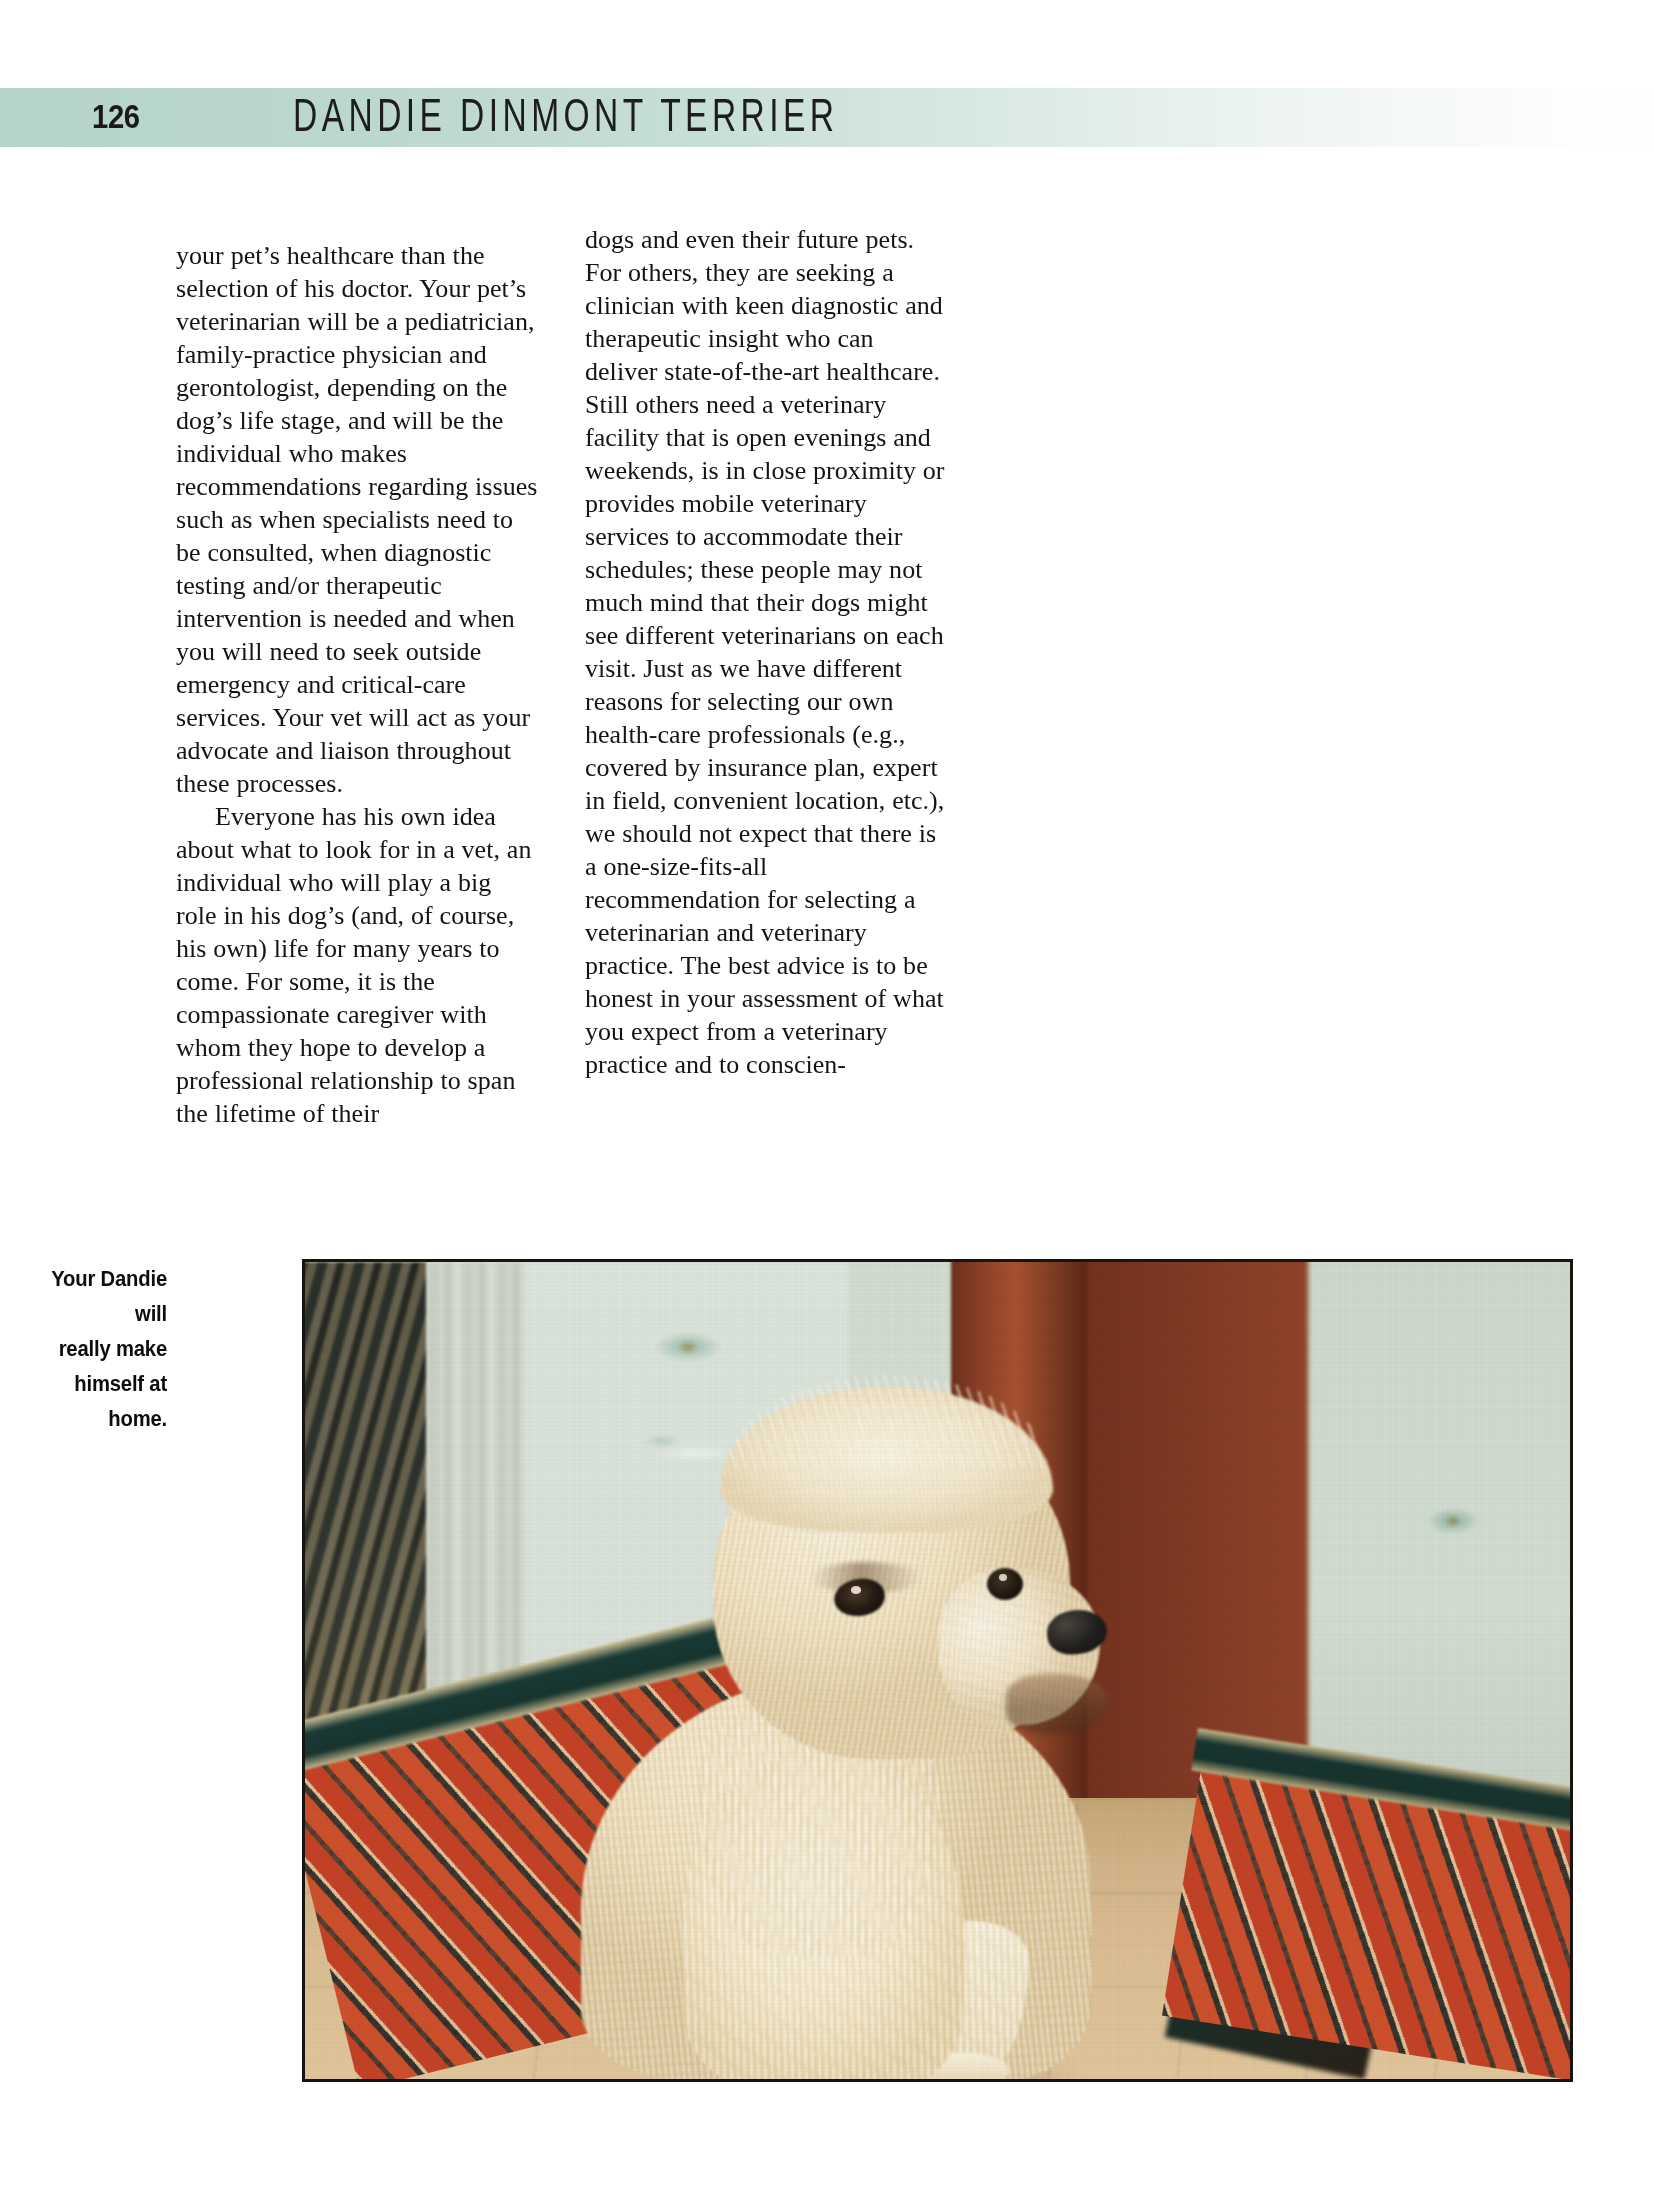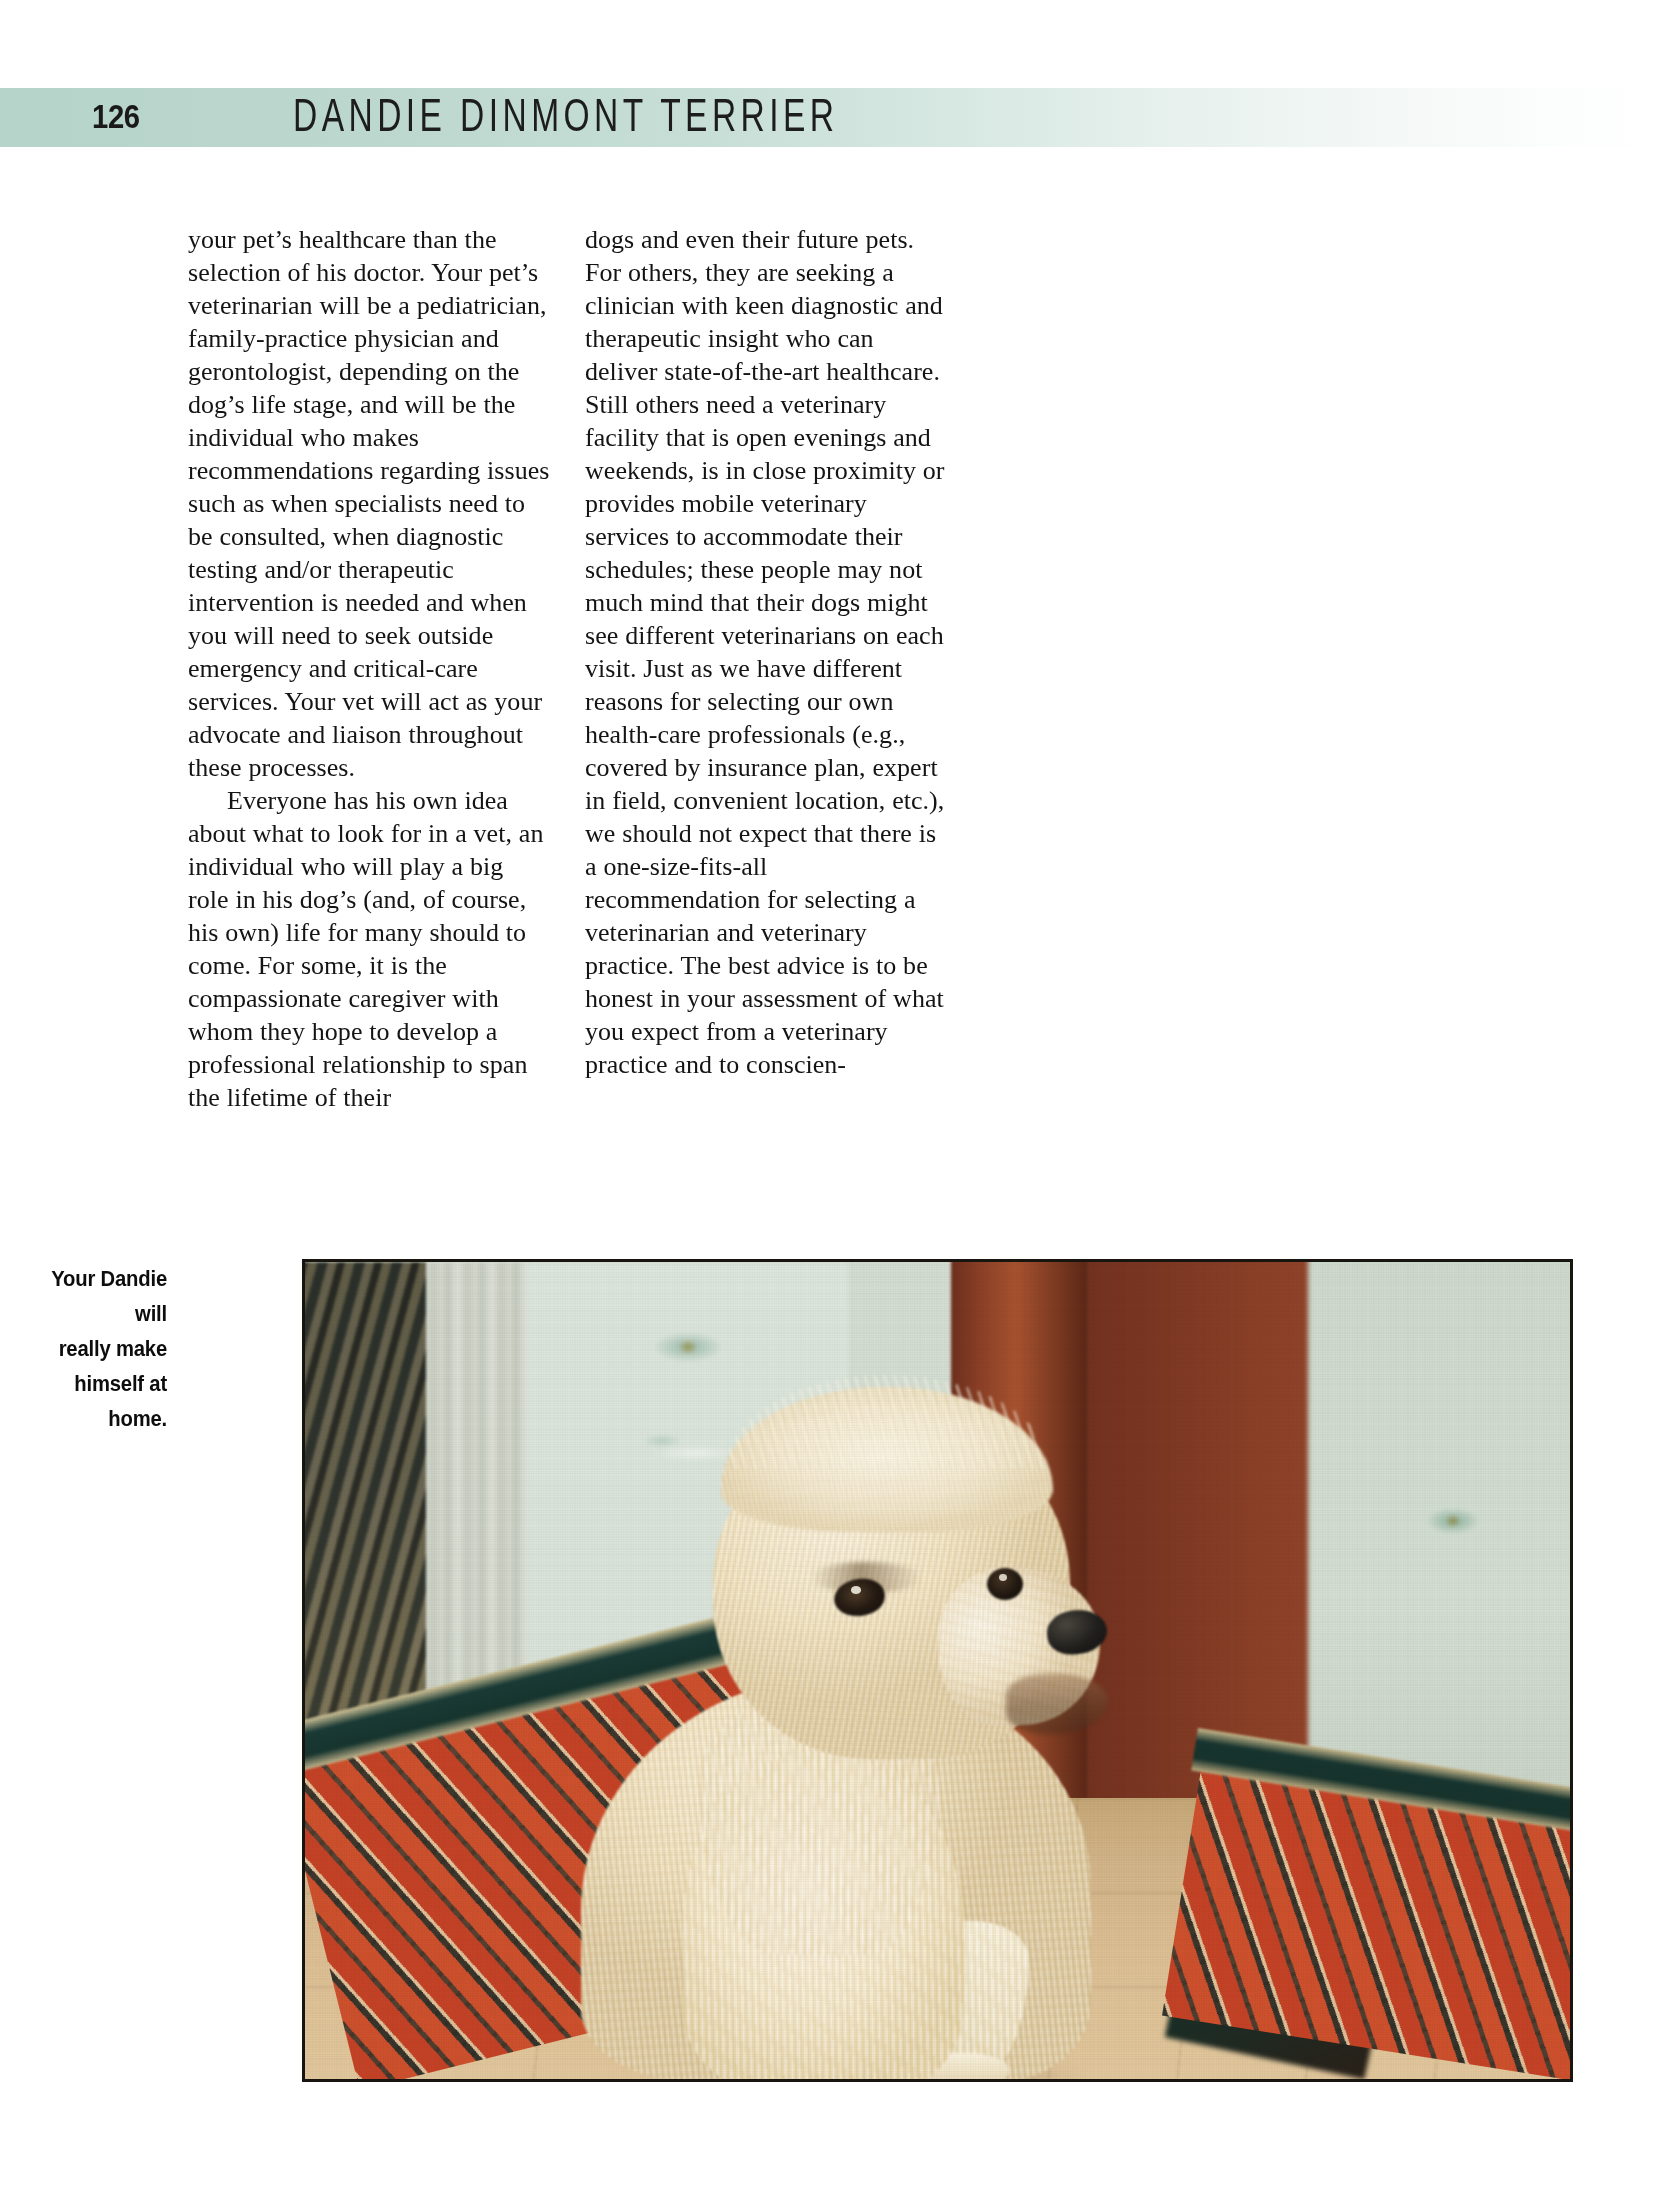--- a/index.html
+++ b/index.html
@@ -68,21 +68,21 @@
     position: absolute;
     left: 176px;
     top: 223px;
     width: 771px;
   }
   .col {
     position: absolute;
     top: 0;
     width: 362px;
   }
-  .col-left  { left: 12px; }
+  .col-left  { left: 0px; margin-top: 16px; }
   .col-right { left: 409px; }
 
   .col p {
     margin: 0;
     font-size: 26px;
     line-height: 33px;
     letter-spacing: 0.04px;
     word-spacing: 0.3px;
     text-align: left;
     color: #141414;
@@ -472,21 +472,21 @@
 <body>
 
 <div class="page-header"></div>
 <div class="page-number">126</div>
 <div class="running-head">DANDIE DINMONT TERRIER</div>
 
 <div class="columns">
 
   <div class="col col-left">
     <p>your pet’s healthcare than the selection of his doctor. Your pet’s veterinarian will be a pediatrician, family-practice physician and gerontologist, depending on the dog’s life stage, and will be the individual who makes recommendations regarding issues such as when specialists need to be consulted, when diagnostic testing and/or therapeutic intervention is needed and when you will need to seek outside emergency and critical-care services. Your vet will act as your advocate and liaison throughout these processes.</p>
-    <p class="indent">Everyone has his own idea about what to look for in a vet, an individual who will play a big role in his dog’s (and, of course, his own) life for many should to come. For some, it is the compassionate caregiver with whom they hope to develop a professional relationship to span the lifetime of their</p>
+    <p class="indent">Everyone has his own idea about what to look for in a vet, an individual who will play a big role in his dog’s (and, of course, his own) life for many years to come. For some, it is the compassionate caregiver with whom they hope to develop a professional relationship to span the lifetime of their</p>
   </div>
 
   <div class="col col-right">
     <p>dogs and even their future pets. For others, they are seeking a clinician with keen diagnostic and therapeutic insight who can deliver state-of-the-art healthcare. Still others need a veterinary facility that is open evenings and weekends, is in close proximity or provides mobile veterinary services to accommodate their schedules; these people may not much mind that their dogs might see different veterinarians on each visit. Just as we have different reasons for selecting our own health-care professionals (e.g., covered by insurance plan, expert in field, convenient location, etc.), we should not expect that there is a one-size-fits-all recommendation for selecting a veterinarian and veterinary practice. The best advice is to be honest in your assessment of what you expect from a veterinary practice and to conscien-</p>
   </div>
 
 </div>
 
 <div class="caption">
   <div>Your Dandie will</div>

